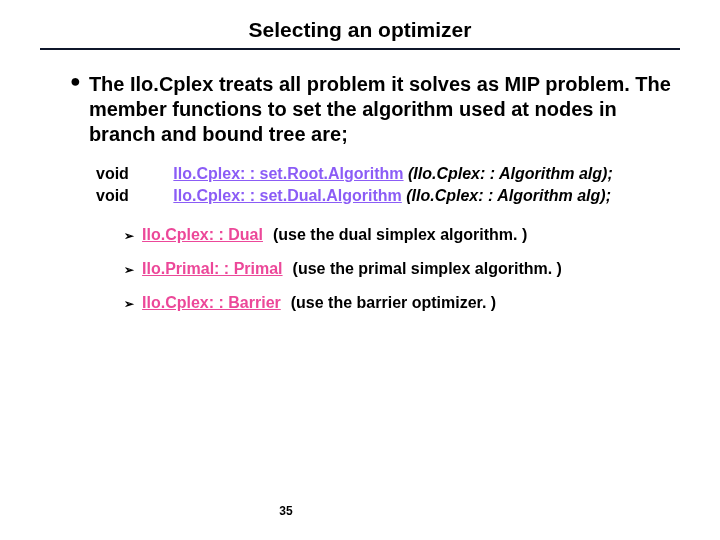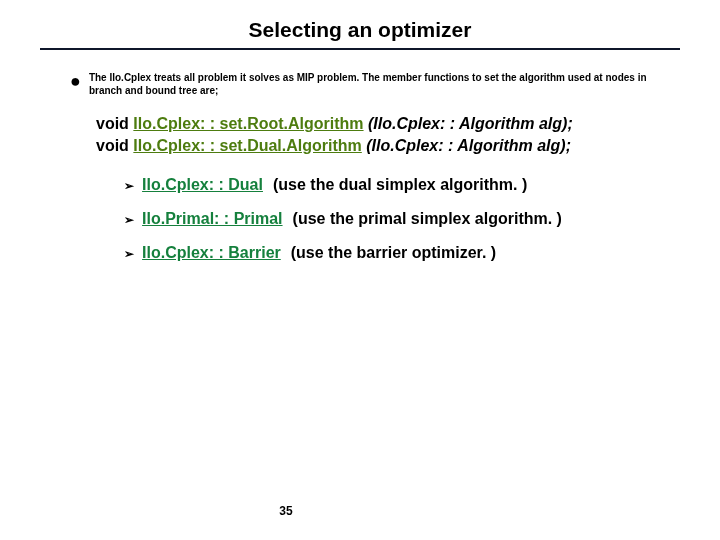--- a/index.html
+++ b/index.html
@@ -31,55 +31,56 @@
     margin-bottom: 16px;
   }
   .disc-bullet {
     font-size: 18px;
     line-height: 18px;
     margin-right: 8px;
     margin-top: 0px;
   }
   .bullet-text {
     font-weight: bold;
-    font-size: 10px;
+    font-size: 20px;
     line-height: 1.25;
   }
   .para {
     font-weight: bold;
     font-size: 16px;
     font-style: italic;
     line-height: 1.35;
     margin-left: 26px;
     margin-bottom: 20px;
   }
   .para .kw { font-style: normal; }
   .para .link {
-    color: #4d7c0f;
+    color: #8b5cf6;
     text-decoration: underline;
     font-style: normal;
+    margin-left: 40px;
   }
   .sublist {
     margin-left: 54px;
   }
   .sub-row {
     display: flex;
     align-items: flex-start;
     margin-bottom: 16px;
     font-size: 16px;
     font-weight: bold;
   }
   .chevron {
     font-size: 12px;
     margin-right: 8px;
     margin-top: 3px;
     color: #000;
   }
   .sub-link {
-    color: #15803d;
+    color: #ec4899;
     text-decoration: underline;
   }
   .sub-desc {
     margin-left: 10px;
   }
   .page-num {
     position: absolute;
     bottom: 22px;
     left: 0;
     width: 572px;

